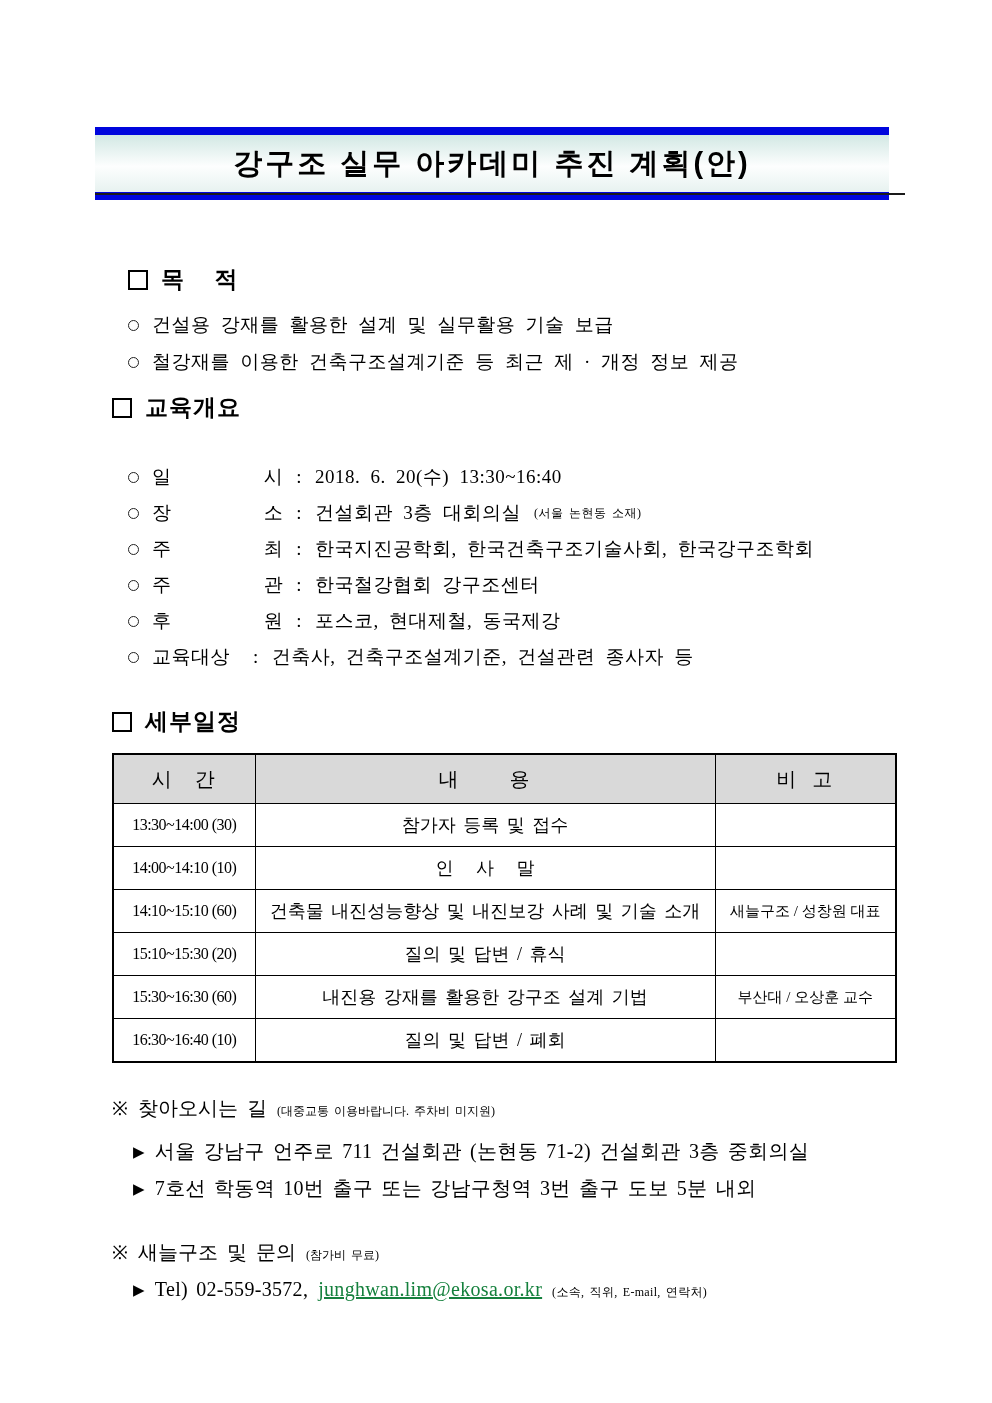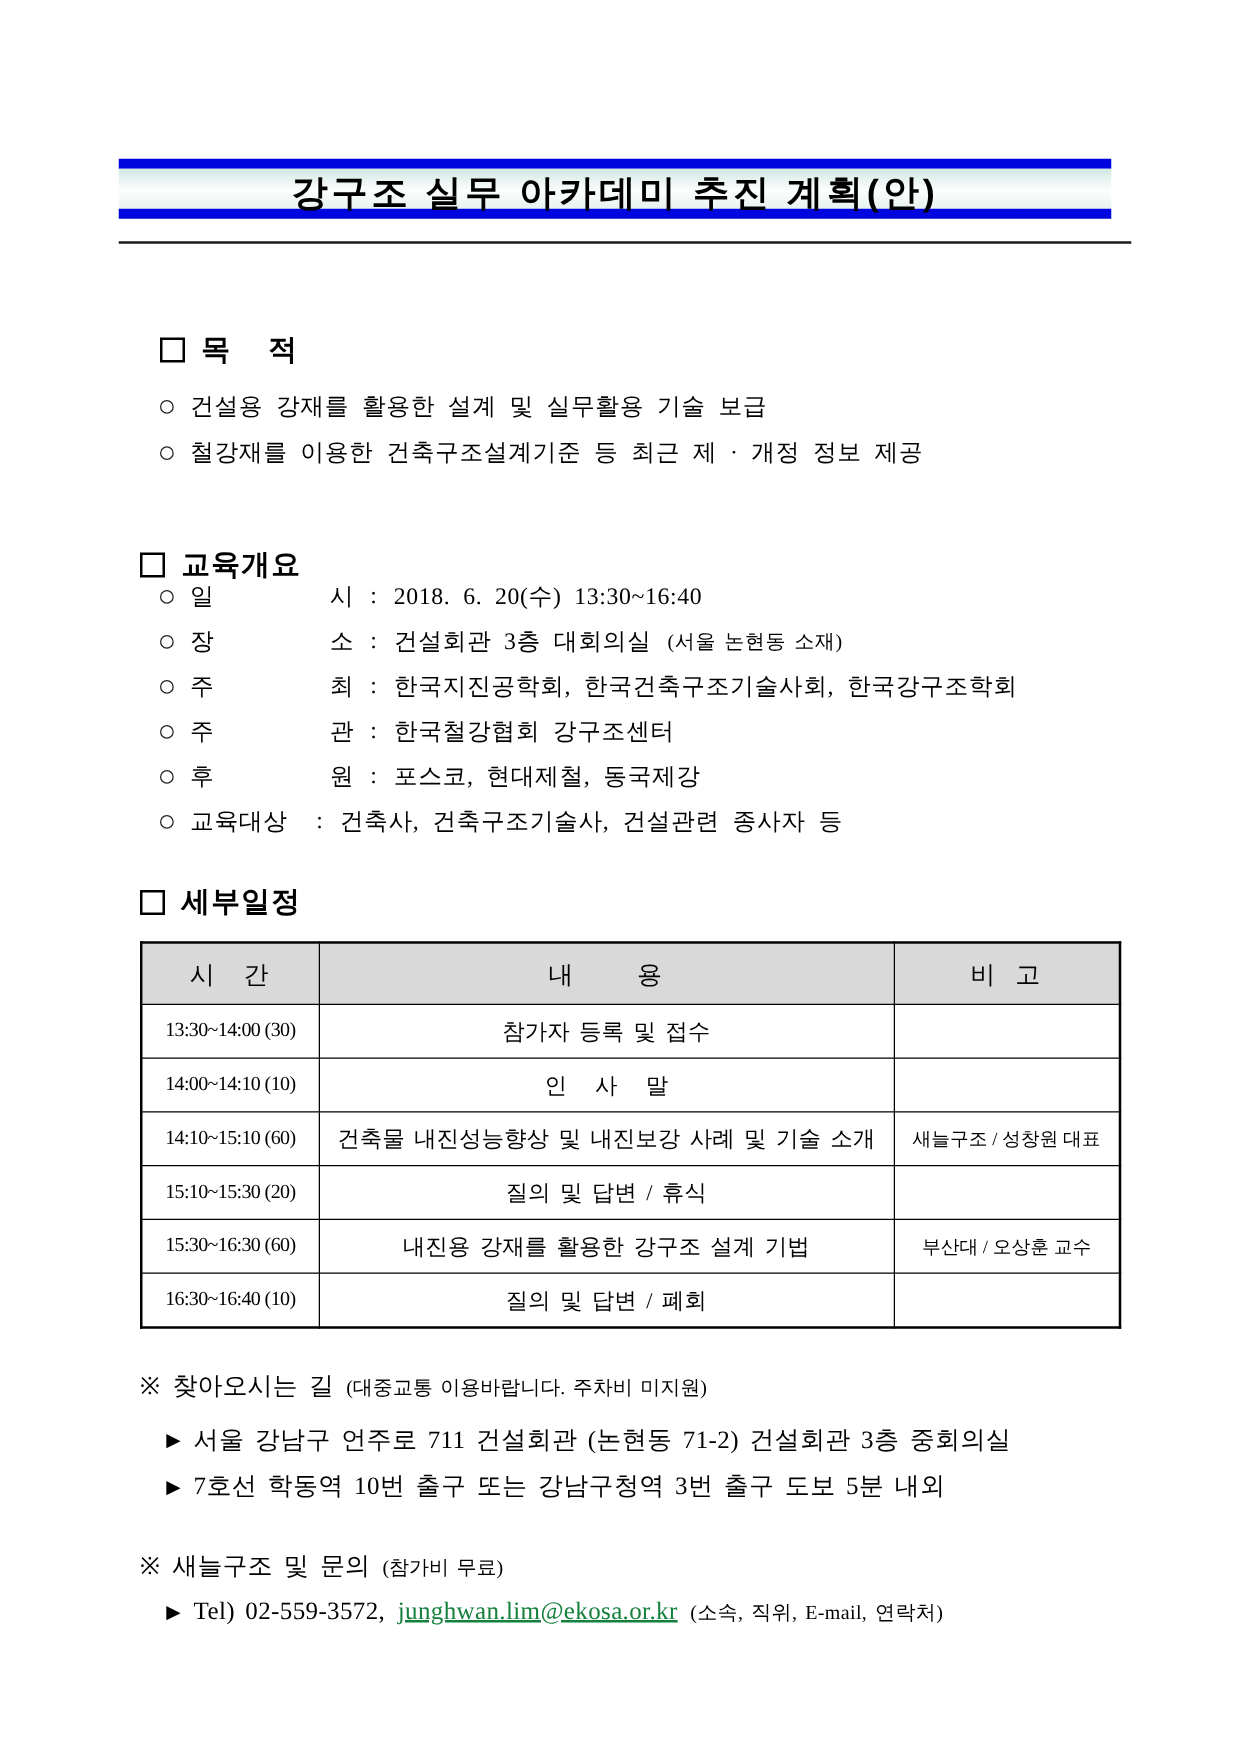--- a/index.html
+++ b/index.html
@@ -2,38 +2,38 @@
 <html><head>
 <meta charset="utf-8">
 <style>
   html,body{margin:0;padding:0;background:#fff;}
   .page{position:relative;width:992px;height:1403px;background:#ffffff;overflow:hidden;
         font-family:"Liberation Serif",serif;color:#000;}
 
   
   .banner{position:absolute;left:95px;top:127px;width:794px;}
   .banner .bar{height:8px;background:#0006dd;}
-  .banner .body{height:32px;display:flex;align-items:flex-start;justify-content:center;
+  .banner .body{height:57px;display:flex;align-items:center;justify-content:center;
                 background:linear-gradient(180deg,#d2e8e4 0%,#fdfefe 55%,#e7f2f0 100%);}
   .banner .title{font-family:"Liberation Sans",sans-serif;font-weight:bold;font-size:29px;
                  letter-spacing:3px;white-space:pre;}
   .banner-underline{position:absolute;left:95px;top:193px;width:810px;height:2px;background:#1a1a1a;}
 
   
   .sec-head{position:absolute;display:flex;align-items:center;gap:13px;
             font-family:"Liberation Sans",sans-serif;font-weight:bold;font-size:23px;}
   .sq{width:16px;height:16px;border:2px solid #000;background:#fff;flex:0 0 auto;}
   .sec-head .txt{white-space:pre;letter-spacing:1px;}
 
   
   .brow{position:absolute;display:flex;align-items:center;gap:13px;font-size:19px;
         word-spacing:5px;letter-spacing:0.5px;white-space:pre;}
   .ring{width:9px;height:9px;border:1.5px solid #222;border-radius:50%;background:#fff;flex:0 0 auto;}
   .ov-label{display:inline-block;min-width:88px;white-space:pre;}
-  .small-note{font-size:16px;word-spacing:2px;}
+  .small-note{font-size:12px;word-spacing:2px;}
 
   
   table.sched{position:absolute;left:112px;top:753px;width:783px;border-collapse:collapse;
               border:2.5px solid #000;table-layout:fixed;}
   table.sched th,table.sched td{border:1px solid #000;text-align:center;vertical-align:middle;
               overflow:hidden;padding:0 2px;}
   table.sched th{background:#d9d9d9;height:48px;font-weight:normal;font-size:20px;
               white-space:pre;letter-spacing:2px;}
   table.sched td{height:42px;}
   .col-time{width:142px;}
@@ -72,21 +72,21 @@
   </div>
   <div class="brow" style="left:128px;top:349px;">
     <span class="ring"></span>
     <span>철강재를 이용한 건축구조설계기준 등 최근 제 · 개정 정보 제공</span>
   </div>
   <div class="brow" style="left:128px;top:312px;">
     <span class="ring"></span>
     <span>건설용 강재를 활용한 설계 및 실무활용 기술 보급</span>
   </div>
 
-  <div class="sec-head" style="left:112px;top:436px;">
+  <div class="sec-head" style="left:112px;top:392px;">
     <span class="sq"></span>
     <span class="txt">교육개요</span>
   </div>
 
   <div class="brow" style="left:128px;top:464px;">
     <span class="ring"></span>
     <span class="ov-label">일         시</span>
     <span>:</span>
     <span>2018. 6. 20(수) 13:30~16:40</span>
   </div>
@@ -112,21 +112,21 @@
   <div class="brow" style="left:128px;top:608px;">
     <span class="ring"></span>
     <span class="ov-label">후         원</span>
     <span>:</span>
     <span>포스코, 현대제철, 동국제강</span>
   </div>
   <div class="brow" style="left:128px;top:644px;">
     <span class="ring"></span>
     <span class="ov-label">교육대상</span>
     <span>:</span>
-    <span>건축사, 건축구조기술사, 건설관련 종사자 등</span>
+    <span>건축사, 건축구조설계기준, 건설관련 종사자 등</span>
   </div>
 
   <div class="sec-head" style="left:112px;top:706px;">
     <span class="sq"></span>
     <span class="txt">세부일정</span>
   </div>
 
   <table class="sched">
     <colgroup>
         <col class="col-time">

